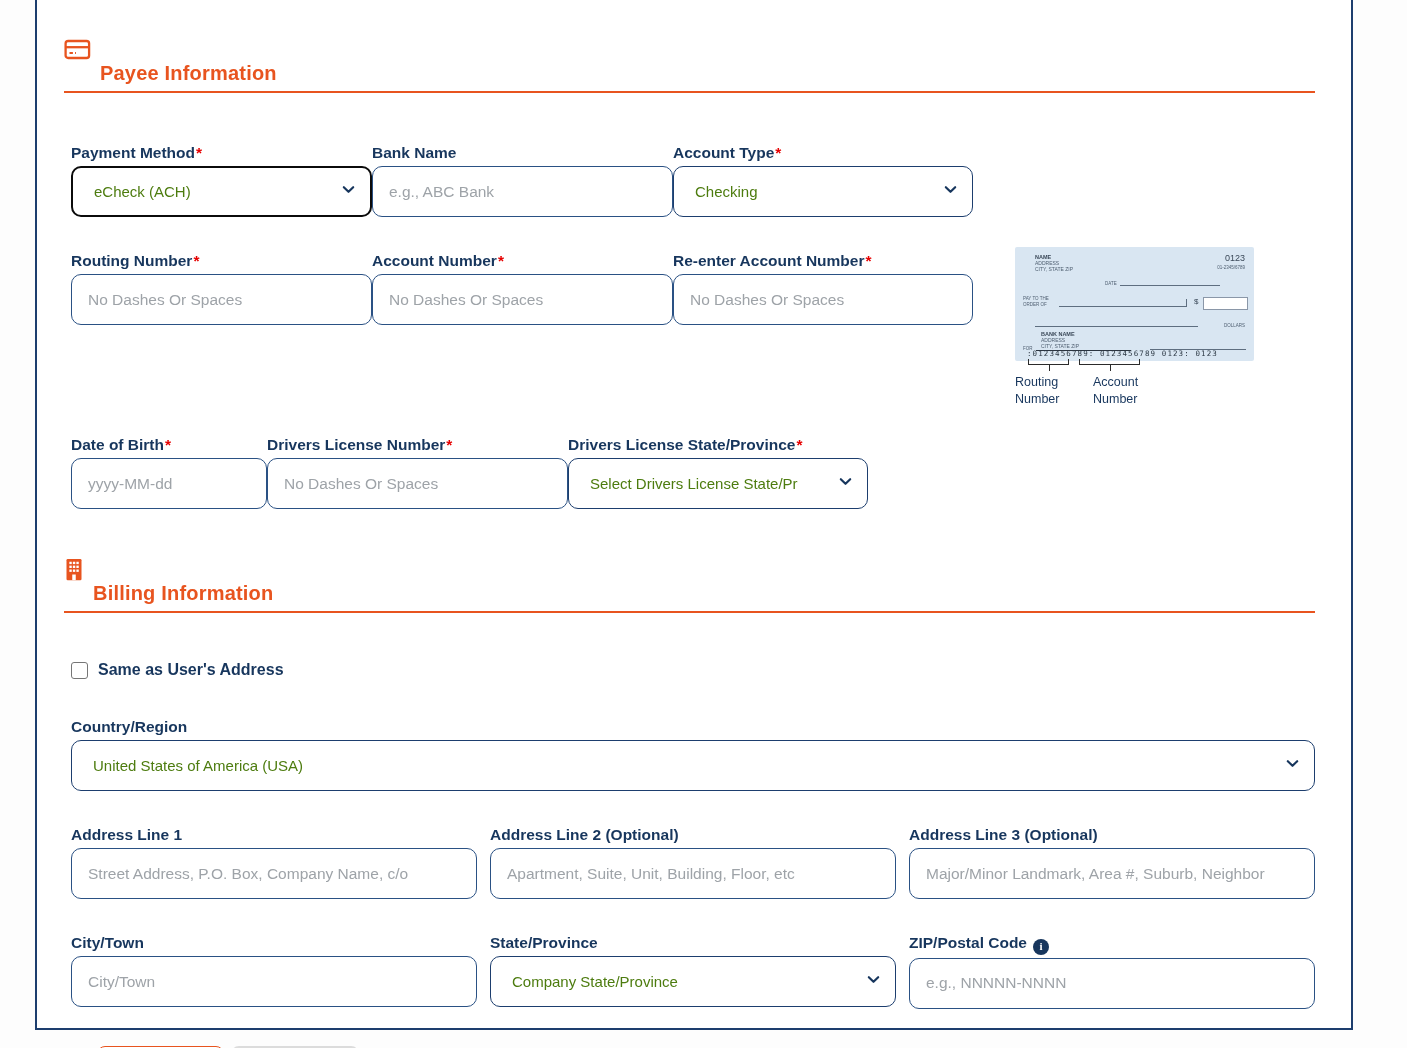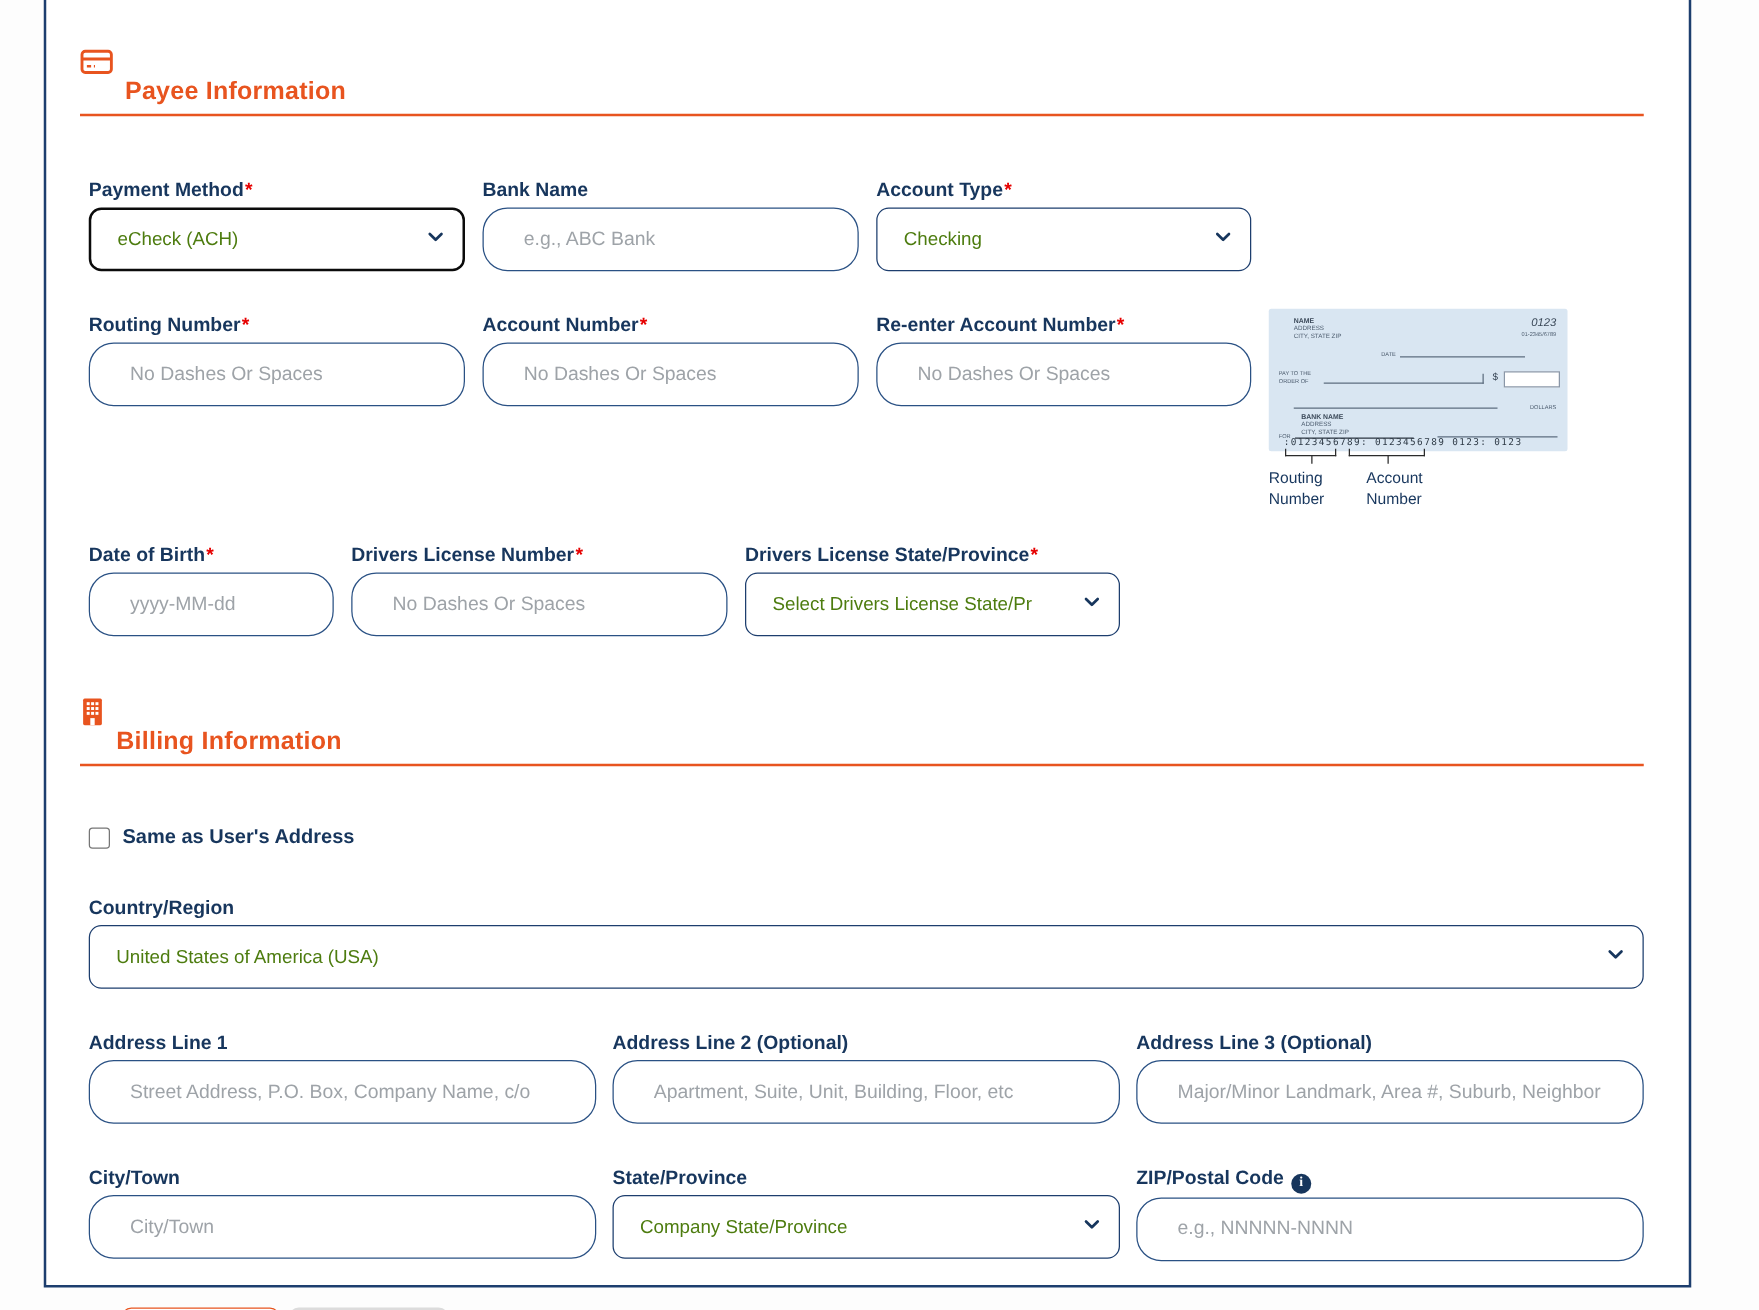--- a/index.html
+++ b/index.html
@@ -11,43 +11,43 @@
   .content { padding:28px 36px 0 34px; }
 
   
   .section-head { display:flex; align-items:center; gap:9px; margin-left:-7px; }
   .section-title { font-size:20px; font-weight:700; color:#E8541F; letter-spacing:.2px;margin-top:44px; }
   .section-rule { border:none; border-top:2px solid #E8541F; margin:6px 0 0 -7px; }
 
   
   .flabel { font-size:15.5px; font-weight:700; color:#17365D; line-height:21px; margin-bottom:3px; }
   .req { color:#E60000; font-weight:700; margin-left:1px; }
-  .row { display:flex; gap:14px; }
+  .row { display:flex; }
   .row.g13 { gap:13px; }
   .w196{width:196px} .w300{width:300px} .w301{width:301px} .w406{width:406px}
 
-  .finput { width:100%; height:51px; border:1.5px solid #2A5184; border-radius:20px;
-    padding:0 32px; font-size:15.5px; color:#17365D; background:#fff; outline:none;
+  .finput { width:100%; height:51px; border:1.5px solid #2A5184; border-radius:10px;
+    padding:0 16px; font-size:15.5px; color:#17365D; background:#fff; outline:none;
     font-family:"Liberation Sans", sans-serif; }
   .finput::placeholder { color:#9EA3A8; }
 
   .fselect { width:100%; height:51px; border:1.5px solid #1D3E6E; border-radius:10px;
     background:#fff; display:flex; align-items:center; justify-content:space-between;
     padding:0 14px 0 21px; cursor:pointer; }
   .fselect .val { font-size:15px; color:#4d7c0f; white-space:nowrap; overflow:hidden; }
   .fselect.focused { border:2.5px solid #0b0b0b; }
 
   
   .row-accounts { position:relative; }
   .check-wrap { position:absolute; left:944px; top:-3px; width:250px; }
   .check { position:relative; width:239px; height:114px; background:#D9E6F2; border-radius:2px;
     color:#4E5E70; overflow:hidden; }
   .chk-name { position:absolute; left:20px; top:7px; font-size:5px; line-height:6px; }
   .chk-name b, .chk-bank b { font-size:5.5px; color:#3A4858; }
-  .chk-num { position:absolute; right:9px; top:6px; font-size:9px; color:#3A4858;font-style:italic; }
+  .chk-num { position:absolute; right:9px; top:6px; font-size:9px; color:#3A4858; }
   .chk-frac { position:absolute; right:9px; top:18px; font-size:4.5px; }
   .chk-date { position:absolute; left:90px; top:34px; width:115px; display:flex; align-items:flex-end; gap:3px; font-size:4.5px; }
   .chk-date .ln { flex:1; border-bottom:1px solid #5E6E80; }
   .chk-payto { position:absolute; left:8px; top:49px; font-size:4.5px; line-height:5.5px; }
   .chk-payln { position:absolute; left:44px; top:52px; width:128px; border-bottom:1px solid #5E6E80; height:8px; border-right:1px solid #5E6E80; }
   .chk-dollar { position:absolute; left:179px; top:50px; font-size:8px; color:#3A4858; }
   .chk-amtbox { position:absolute; left:188px; top:50px; width:45px; height:13px; background:#fff; border:1px solid #8A97A8; }
   .chk-dline { position:absolute; left:20px; top:79px; right:56px; border-bottom:1px solid #5E6E80; }
   .chk-dollars { position:absolute; right:9px; top:76px; font-size:4.5px; }
   .chk-bank { position:absolute; left:26px; top:84px; font-size:5px; line-height:6px; }

